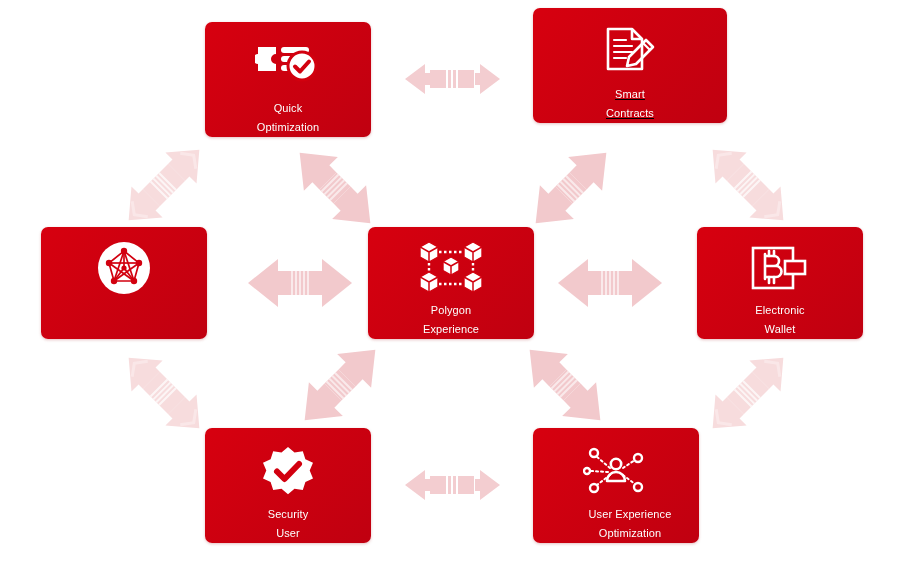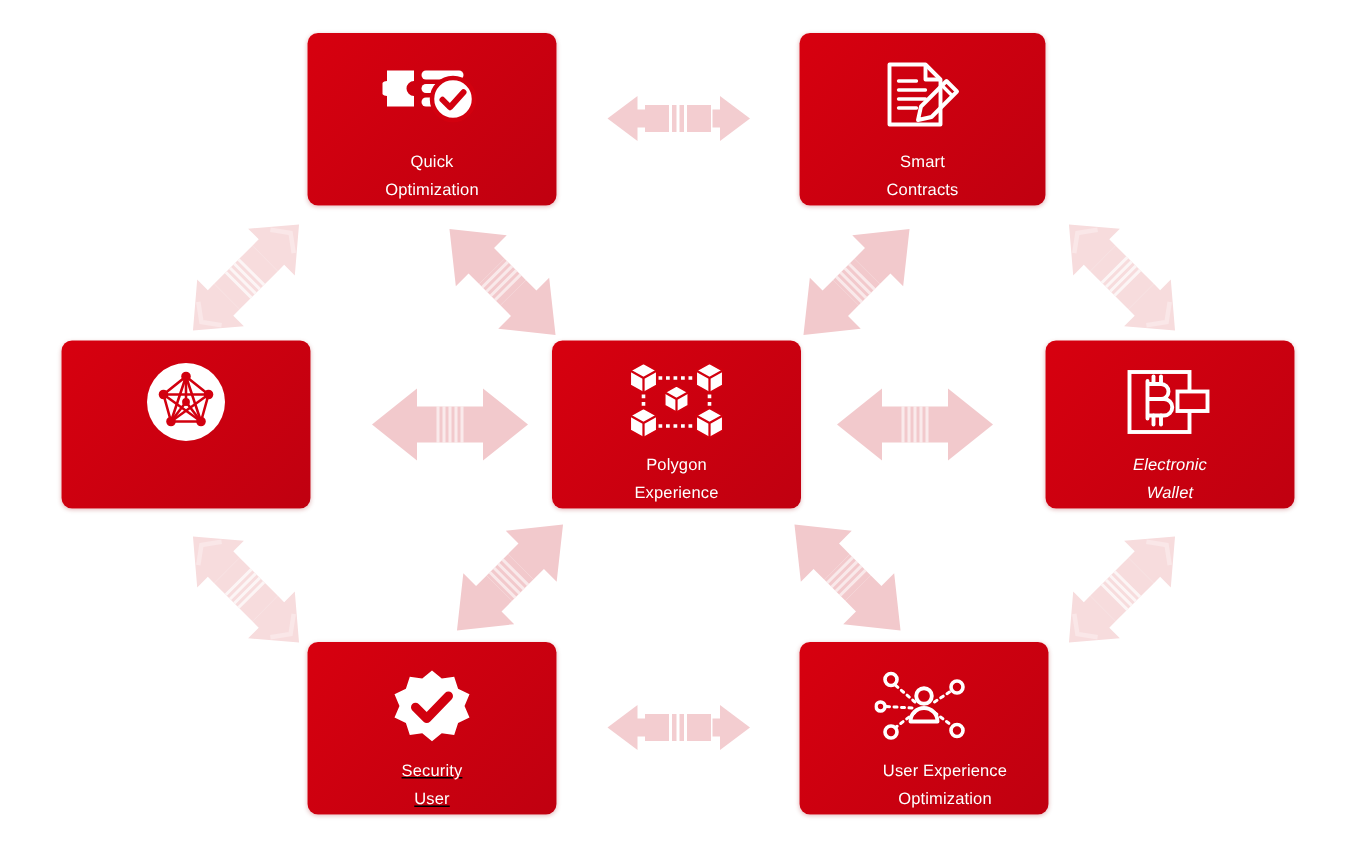--- a/index.html
+++ b/index.html
@@ -36,40 +36,40 @@
     line-height:19px;
     text-align:center;
     letter-spacing:.1px;
     width:100%;
     font-weight:400;
     text-shadow:0 0 1px rgba(0,0,0,.08);
   }
 
   
   .c-quick      {left:205px; top:22px;  width:166px;height:115px;}
-  .c-smart      {left:533px; top:22px;  width:164px;height:115px;}
+  .c-smart      {left:533px; top:8px;  width:194px;height:115px;text-decoration:underline;}
   .c-multi      {left:41px;  top:227px; width:166px;height:112px;}
   .c-polygon    {left:368px; top:227px; width:166px;height:112px;}
   .c-wallet     {left:697px; top:227px; width:166px;height:112px;}
-  .c-security   {left:205px; top:428px; width:166px;height:115px;text-decoration:underline;}
+  .c-security   {left:205px; top:428px; width:166px;height:115px;}
   .c-ux         {left:533px; top:428px; width:166px;height:115px;}
 
   .c-quick    .icon-wrap{height:62px;padding-top:12px;}
   .c-smart    .icon-wrap{height:62px;padding-top:12px;}
   .c-multi    .icon-wrap{height:62px;padding-top:10px;}
   .c-polygon  .icon-wrap{height:62px;padding-top:10px;}
   .c-wallet   .icon-wrap{height:62px;padding-top:10px;}
   .c-security .icon-wrap{height:62px;padding-top:14px;}
   .c-ux       .icon-wrap{height:62px;padding-top:14px;}
 
   .c-quick    .label{margin-top:4px;}
   .c-smart    .label{margin-top:4px;}
   .c-multi    .label{margin-top:2px;}
   .c-polygon  .label{margin-top:2px;}
-  .c-wallet   .label{margin-top:2px;font-style:italic;}
+  .c-wallet   .label{margin-top:2px;}
   .c-security .label{margin-top:4px;}
   .c-ux       .label{margin-top:4px;padding-left:28px;}
 
   
   .arrow{position:absolute;}
   .arrow svg{display:block;overflow:visible;}
 </style>
 </head>
 <body>
 

